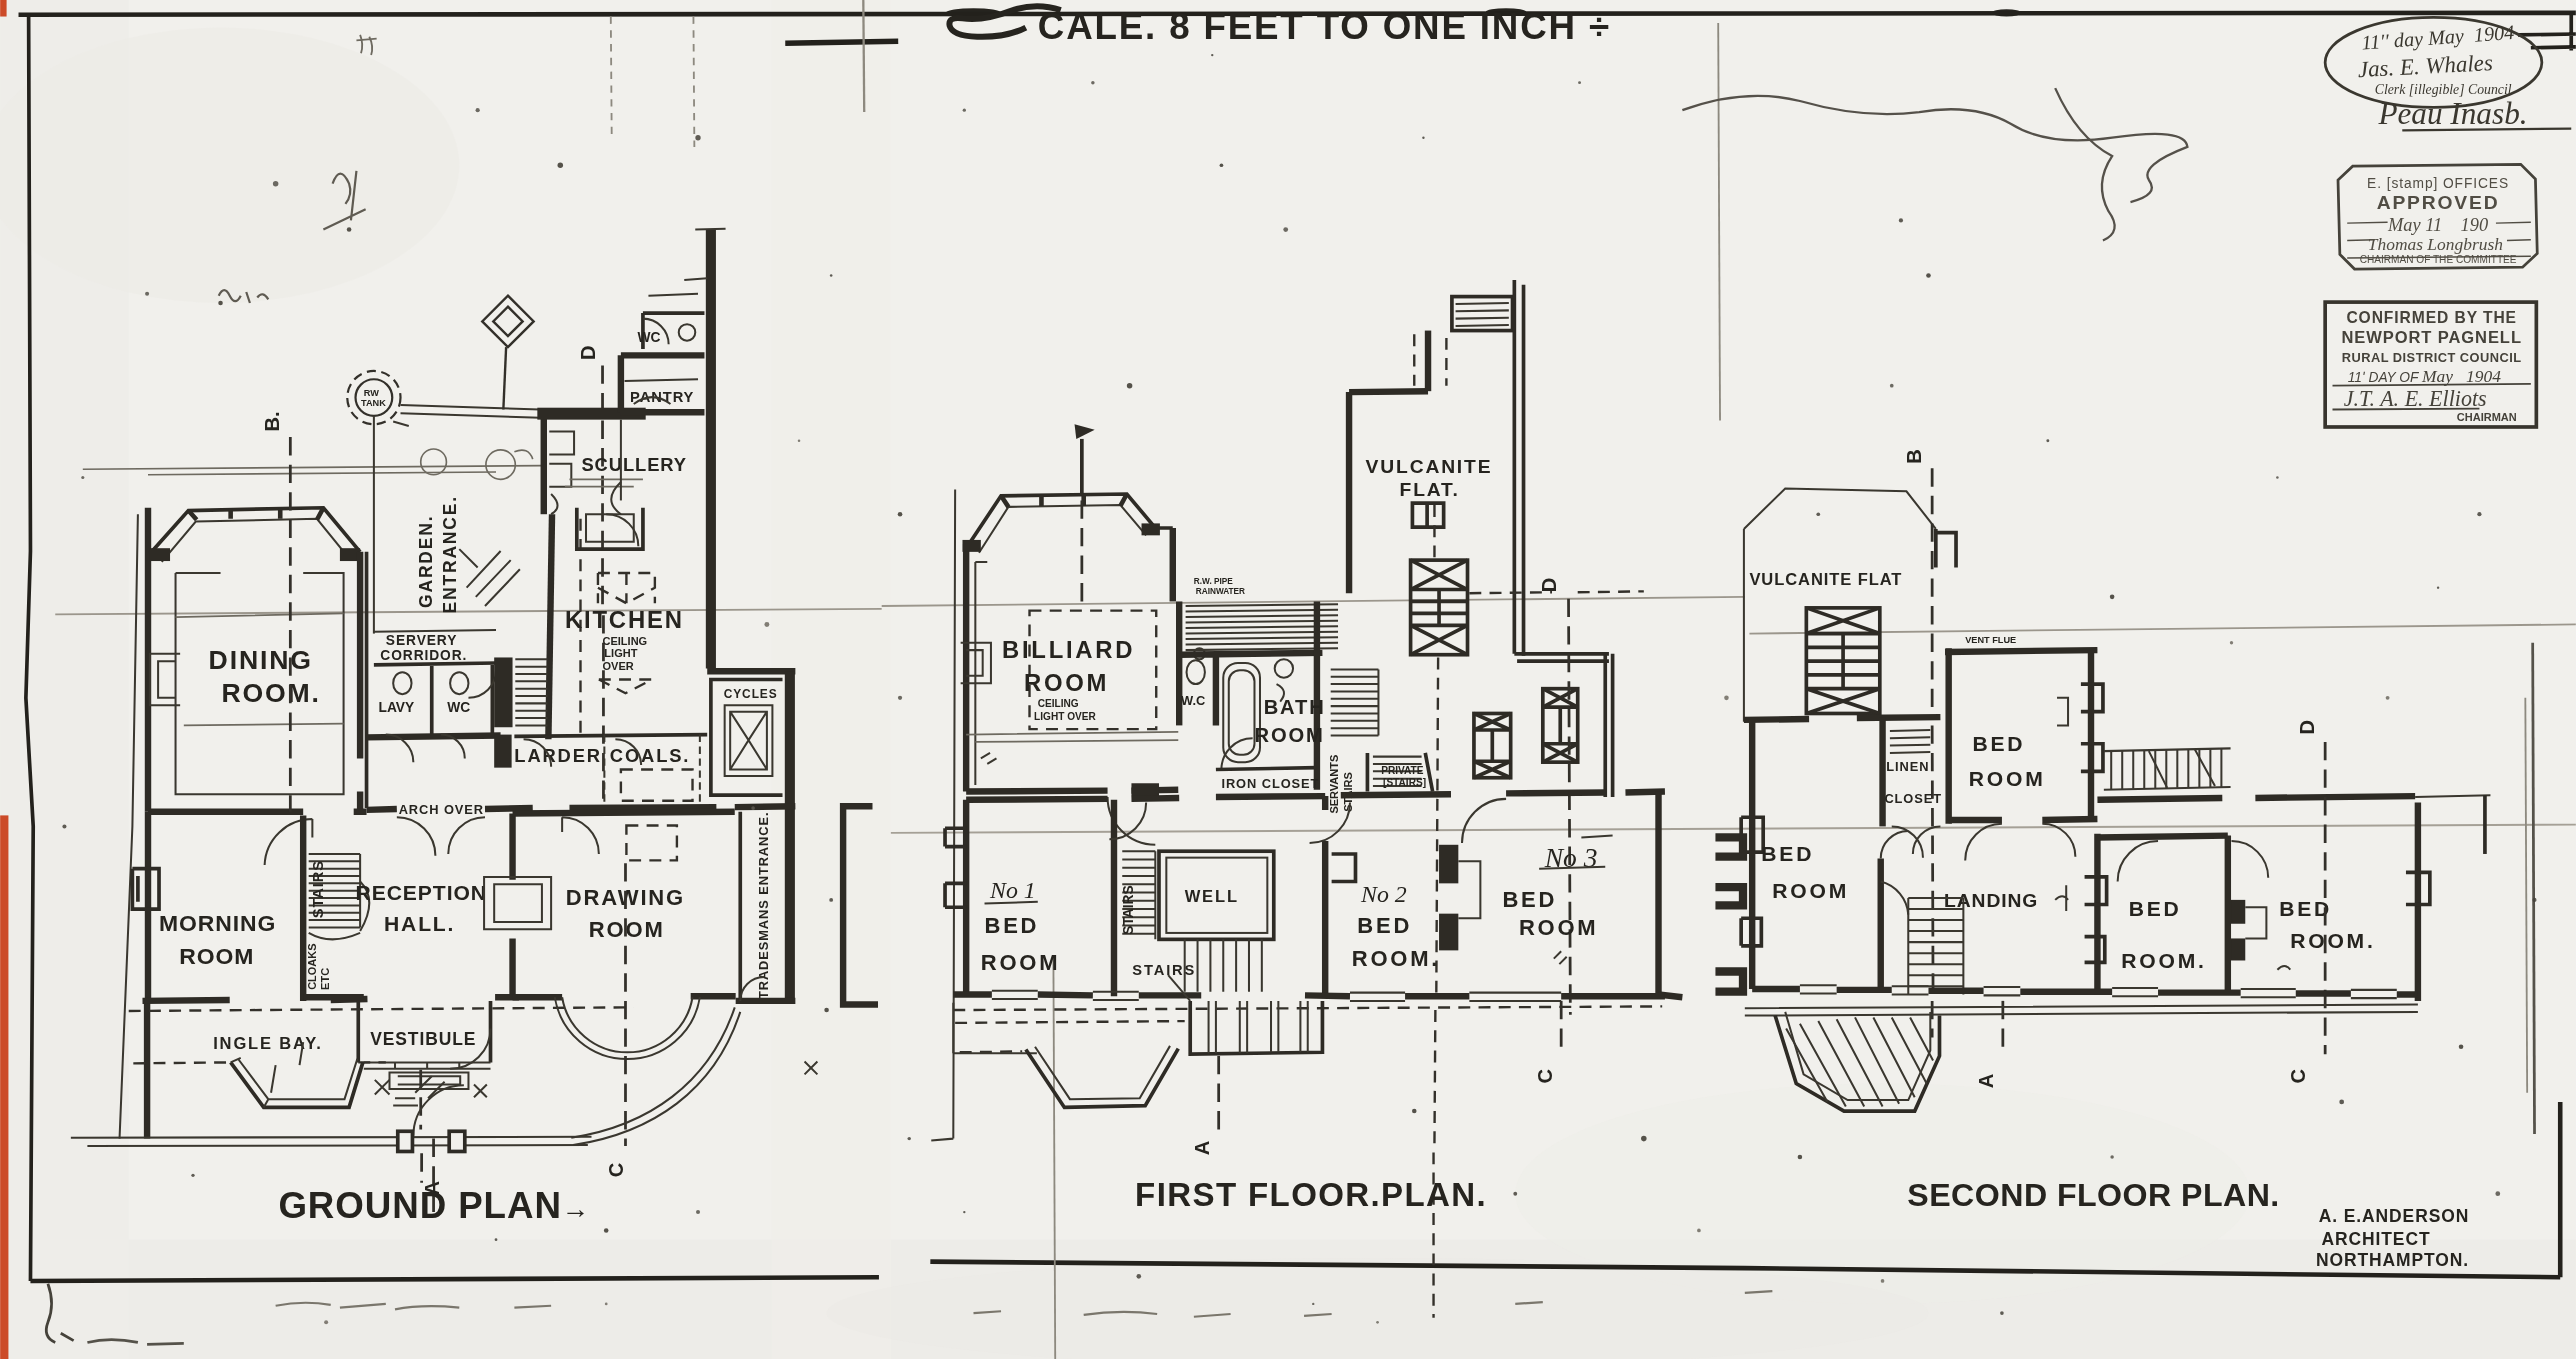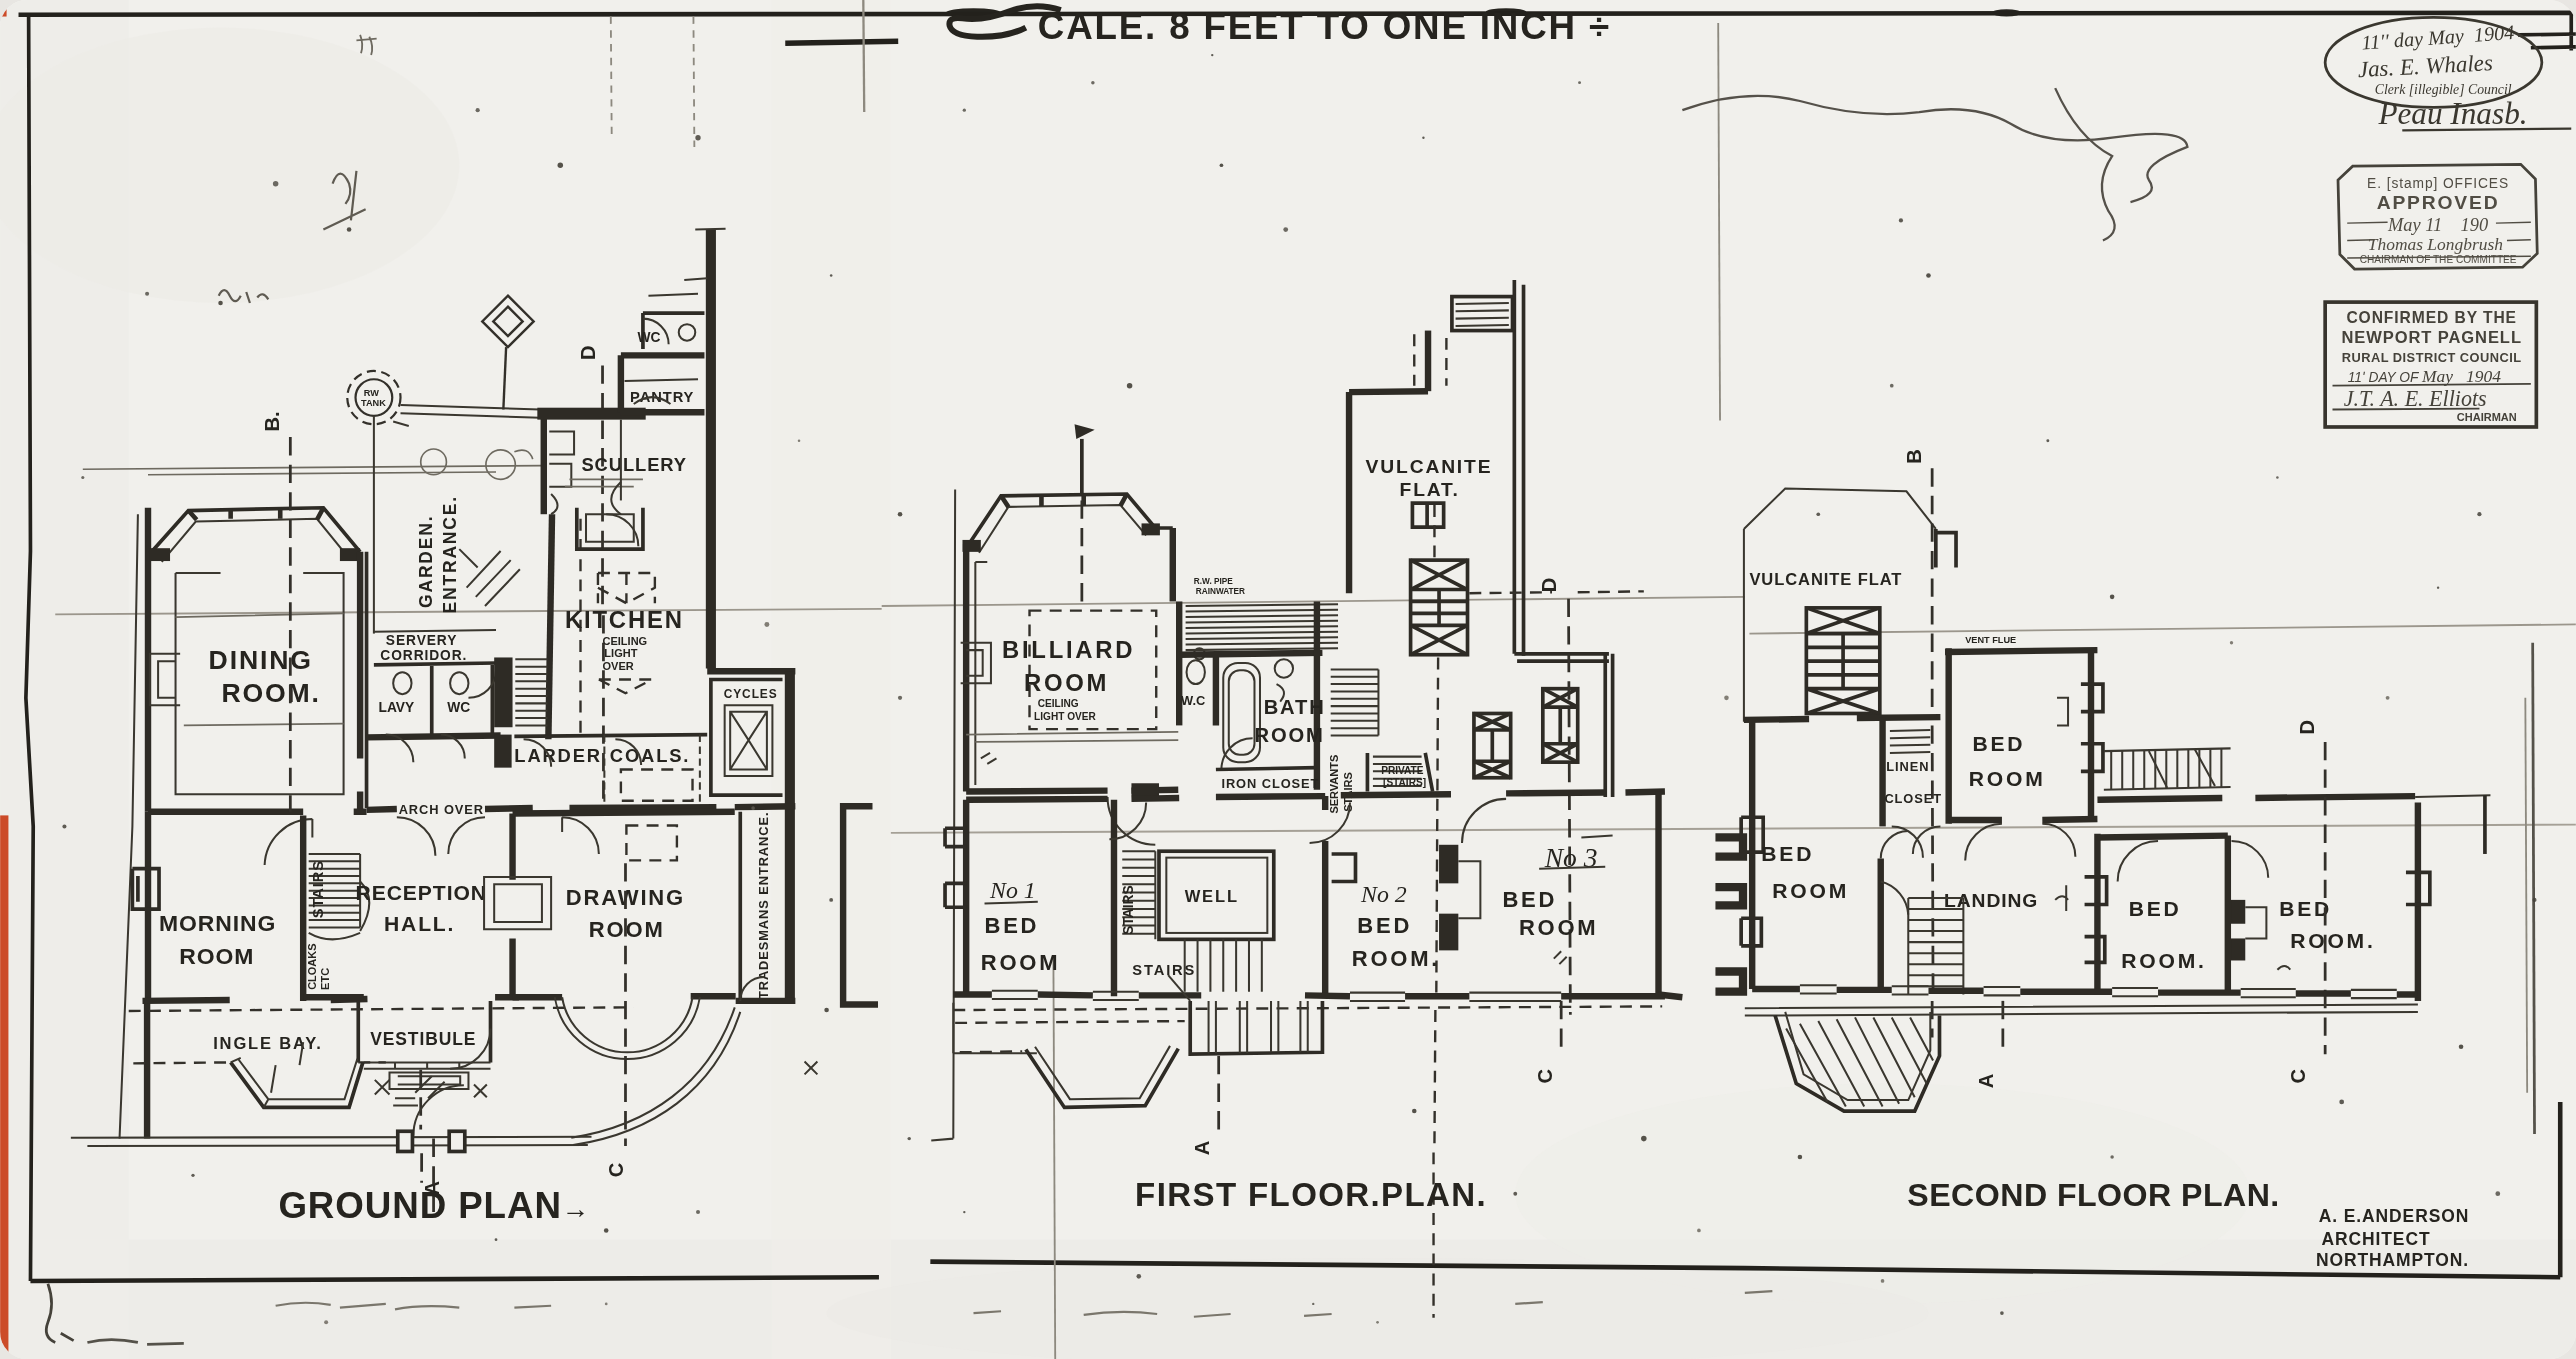--- a/index.html
+++ b/index.html
@@ -1,16 +1,16 @@
 <!DOCTYPE html>
 <html style="font-size:14.7px"><head>
 <meta charset="utf-8">
 <style>
   html,body{margin:0;padding:0;background:#e8e6e2;}
-  #sheet{position:relative;width:2576px;height:1359px;background:#f3f2ef;overflow:hidden;border-radius:27px;}
+  #sheet{position:relative;width:2576px;height:1359px;background:#f3f2ef;overflow:hidden;}
   svg{position:absolute;left:0;top:0;}
   .lbl{font-family:"Liberation Sans",sans-serif;font-weight:bold;fill:#26241f;}
   .w{stroke:#2e2b25;stroke-width:7;fill:none;}
   .v{stroke:#2e2b25;stroke-width:4;fill:none;}
   .t{stroke:#3a372f;stroke-width:2.2;fill:none;}
   .f{stroke:#6e6a60;stroke-width:1.8;fill:none;}
   .dsh{stroke:#33302a;stroke-width:2.6;fill:none;stroke-dasharray:13 9;}
   .dd{stroke:#33302a;stroke-width:3;fill:none;stroke-dasharray:20 10;}
 </style>
 </head>

